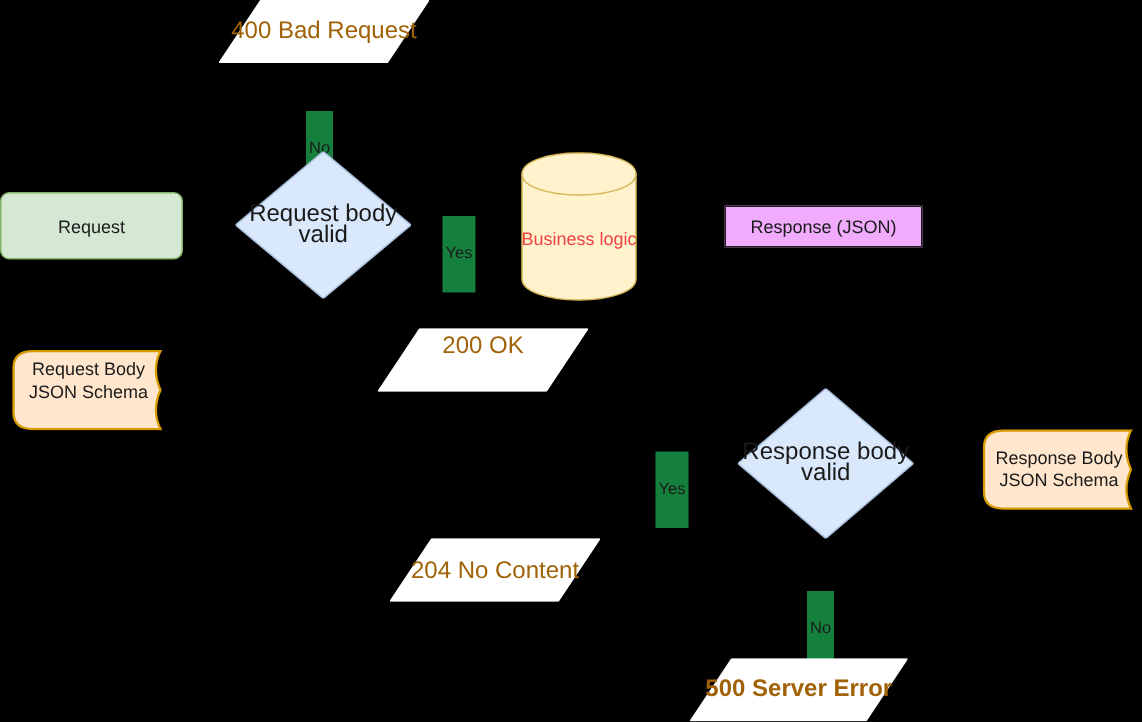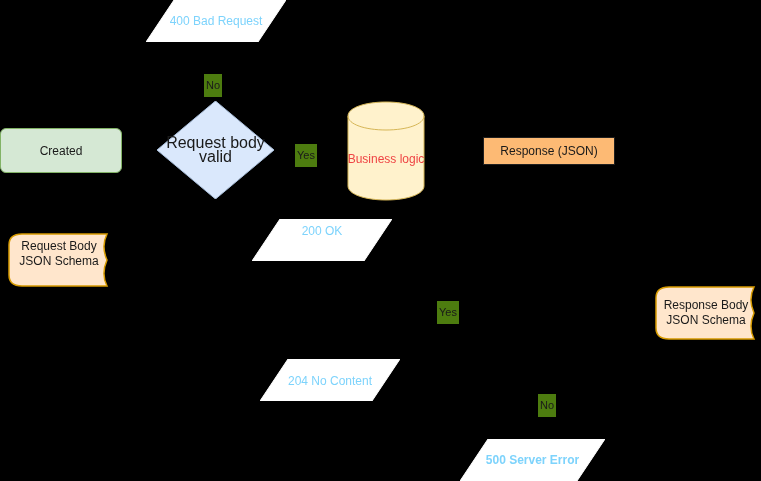--- a/index.html
+++ b/index.html
@@ -29,21 +29,21 @@
 
   
   .proc-green {
     background: #d5e8d4;
     border: 1px solid #82b366;
     border-radius: 6px;
   }
 
   
   .rect-plain {
-    background: #fdba74;
+    background: #f0abfc;
     border: 1px solid #1f1f1f;
   }
 
   
   .diamond-wrap { position: absolute; }
   .diamond-wrap svg { position: absolute; inset: 0; }
   .diamond-label {
     position: absolute;
     inset: 0;
     display: flex;
@@ -58,22 +58,22 @@
 
   
   .para-wrap { position: absolute; }
   .para-wrap svg { position: absolute; inset: 0; }
   .para-label {
     position: absolute;
     inset: 0;
     display: flex;
     align-items: center;
     justify-content: center;
-    color: #7dd3fc;
-    font-size: 12px;
+    color: #a16207;
+    font-size: 16px;
     white-space: nowrap;
   }
 
   
   .cyl-wrap { position: absolute; }
   .cyl-wrap svg { position: absolute; inset: 0; }
   .cyl-label {
     position: absolute;
     inset: 0;
     display: flex;
@@ -98,25 +98,25 @@
     text-align: center;
     color: #1a1a1a;
     font-size: 12px;
     line-height: 15px;
     pointer-events: none;
   }
 
   
   .edge-label {
     position: absolute;
-    background: #4d7c0f;
+    background: #15803d;
     color: #1a1a1a;
     font-size: 11px;
     line-height: 13px;
-    padding: 5px 2px;
+    padding: 19px 2px;
     white-space: nowrap;
   }
 
   
   #edges {
     position: absolute;
     inset: 0;
     pointer-events: none;
   }
 </style>
@@ -145,21 +145,21 @@
   <div class="para-wrap" style="left:146px; top:0px; width:140px; height:42px;">
     <svg viewBox="0 0 140 42" preserveAspectRatio="none" width="140" height="42">
       <polygon points="28,0 140,0 112,42 0,42" fill="#ffffff" stroke="#ffffff" stroke-width="1"></polygon>
     </svg>
     <div class="para-label">400 Bad Request</div>
   </div>
 
   <div class="edge-label" style="left:204px; top:74px;">No</div>
 
   <div class="node proc-green" style="left:0px; top:128px; width:122px; height:45px;">
-    <span>Created</span>
+    <span>Request</span>
   </div>
 
   <div class="diamond-wrap" style="left:157px; top:101px; width:117px; height:98px;">
     <svg viewBox="0 0 117 98" preserveAspectRatio="none" width="117" height="98">
       <polygon points="58.5,0 117,49 58.5,98 0,49" fill="#dae8fc" stroke="#a7bdd9" stroke-width="1"></polygon>
     </svg>
     <div class="diamond-label">Request body valid</div>
   </div>
 
   <div class="edge-label" style="left:295px; top:144px;">Yes</div>
@@ -186,20 +186,26 @@
   <div class="tape-wrap" style="left:8px; top:233px; width:112px; height:42px;">
     <svg viewBox="0 0 112 54" preserveAspectRatio="none" width="112" height="54">
       <path d="M1,12 C1,4 6,1 14,1 L99,1 C95,9 95,18 99,27 C95,36 95,45 99,53 L14,53 C6,53 1,50 1,42 Z" fill="#ffe6cc" stroke="#d79b00" stroke-width="1.5"></path>
     </svg>
     <div class="tape-label" style="padding-right:10px;">Request Body JSON Schema</div>
   </div>
 
 
   <div class="edge-label" style="left:437px; top:301px;">Yes</div>
 
+  <div class="diamond-wrap" style="left:492px; top:259px; width:117px; height:100px;">
+    <svg viewBox="0 0 117 100" preserveAspectRatio="none" width="117" height="100">
+      <polygon points="58.5,0 117,50 58.5,100 0,50" fill="#dae8fc" stroke="#a7bdd9" stroke-width="1"></polygon>
+    </svg>
+    <div class="diamond-label">Response body valid</div>
+  </div>
 
   <div class="tape-wrap" style="left:655px; top:286px; width:112px; height:54px;">
     <svg viewBox="0 0 112 54" preserveAspectRatio="none" width="112" height="54">
       <path d="M1,12 C1,4 6,1 14,1 L99,1 C95,9 95,18 99,27 C95,36 95,45 99,53 L14,53 C6,53 1,50 1,42 Z" fill="#ffe6cc" stroke="#d79b00" stroke-width="1.5"></path>
     </svg>
     <div class="tape-label" style="padding-right:10px;">Response Body JSON Schema</div>
   </div>
 
   <div class="para-wrap" style="left:260px; top:359px; width:140px; height:44px;">
     <svg viewBox="0 0 140 42" preserveAspectRatio="none" width="140" height="42">

